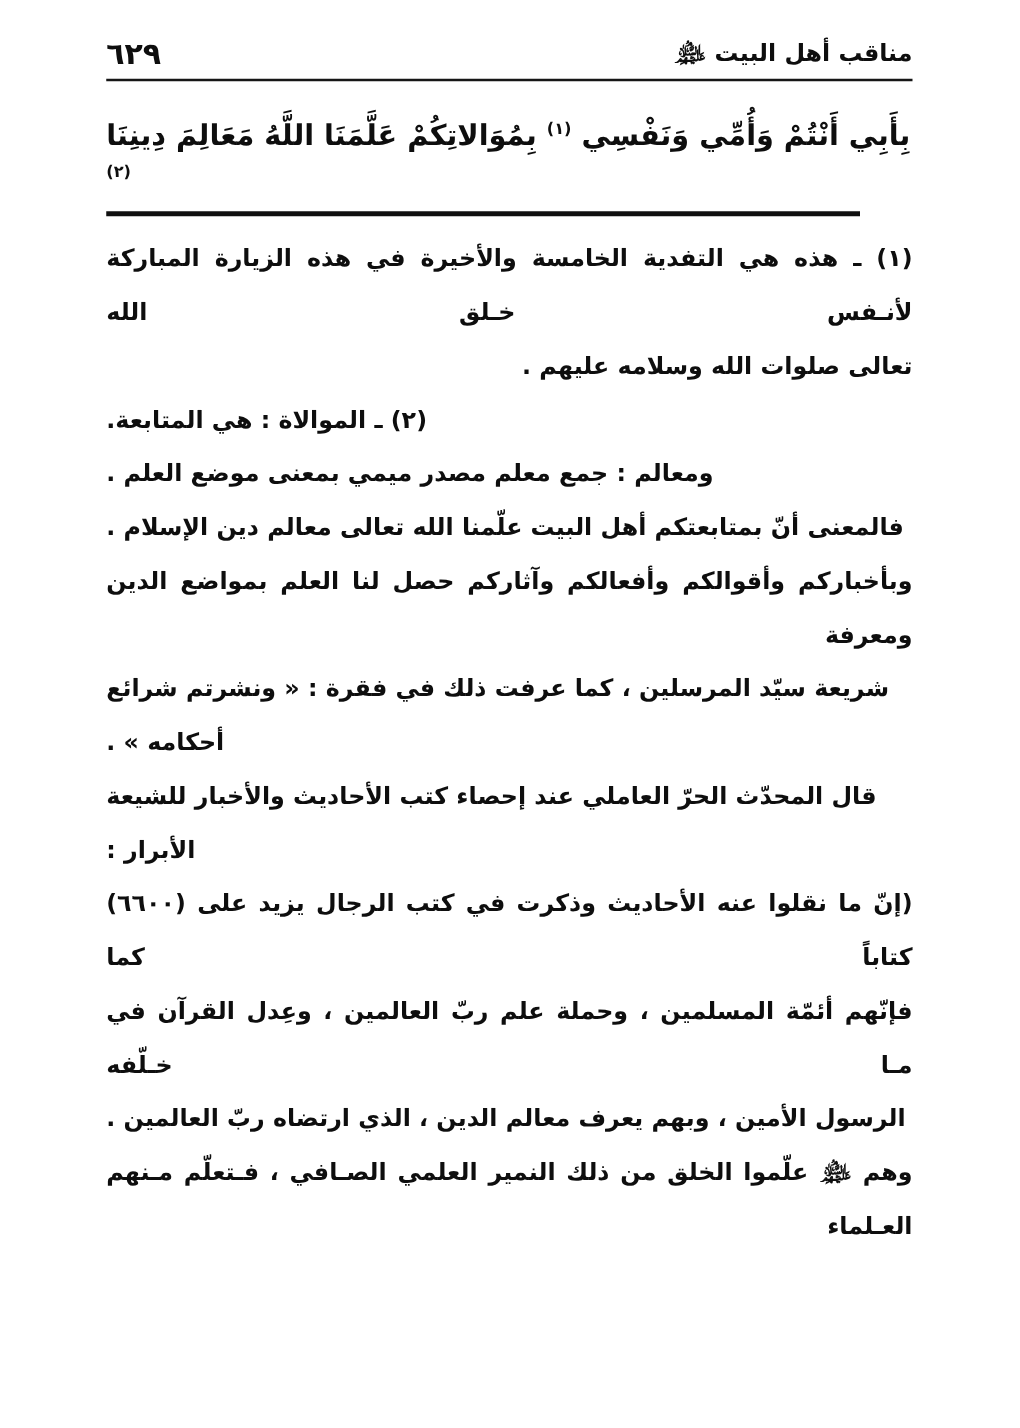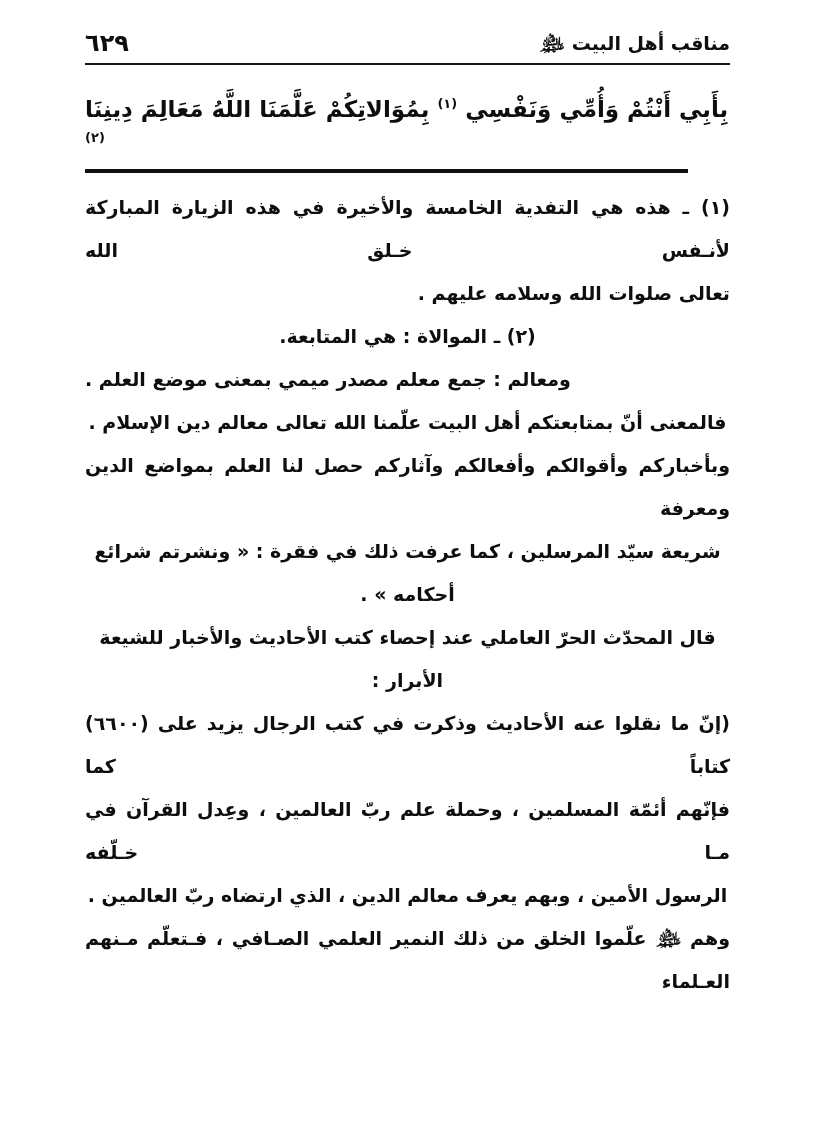--- a/index.html
+++ b/index.html
@@ -49,21 +49,21 @@
   .body {
     margin-top:13px;
     font-size:19px;
     line-height:43px;
   }
   .line { min-height:43px; }
   .full {
     text-align:justify;
     text-align-last:justify;
   }
-  .start { text-align:center; }
+  .start { text-align:left; }
   .ind-deep { }
   .ind-med  { text-align:left; margin-right:110px; }
 </style>
 </head>
 <body>
 
 <div class="page">
 
   <div class="header">
     <span class="title">مناقب أهل البيت ﵈</span>

